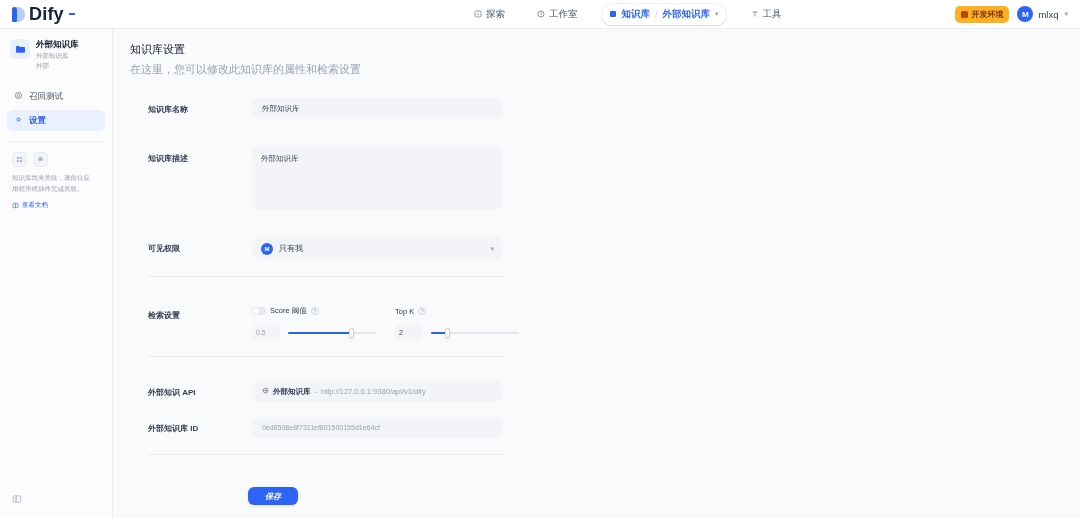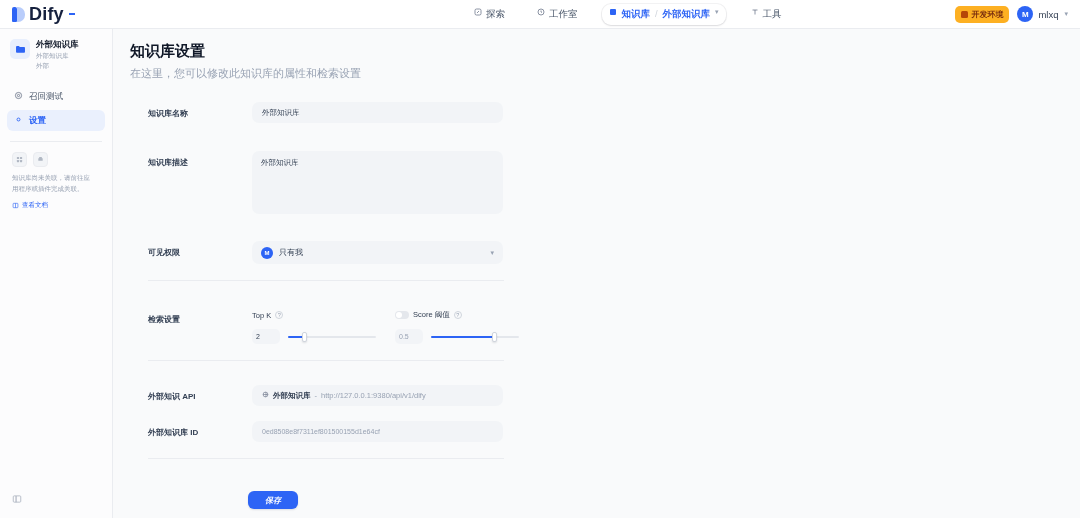--- a/index.html
+++ b/index.html
@@ -20,21 +20,21 @@
   .brand { display: flex; align-items: center; gap: 4px; padding-left: 12px; width: 300px; }
   .brand-mark { width: 13px; height: 15px; position: relative; }
   .brand-mark i { position: absolute; display: block; border-radius: 2px 2px 1px 1px; }
   .brand-mark i.a { left: 0; top: 0; width: 5px; height: 15px; background: #2d64f5; }
   .brand-mark i.b { left: 5px; top: 0; width: 8px; height: 15px; background: #b9cdfb; border-radius: 0 7px 7px 0; }
   .brand-text { font-size: 18px; font-weight: 700; color: #16213e; letter-spacing: .2px; }
   .brand-dash { display: inline-block; width: 6px; height: 2px; background: #2d64f5; vertical-align: 2px; margin-left: 1px; }
 
   .nav { flex: 1; display: flex; align-items: center; justify-content: center; gap: 18px; }
   .nav-item {
-    display: flex; align-items: flex-start; gap: 4px;
+    display: flex; align-items: center; gap: 4px;
     font-size: 9.5px; color: #475467; padding: 4px 7px; border-radius: 9px;
     white-space: nowrap;
   }
   .nav-item svg { display: block; }
   .nav-item.active {
     background: #ffffff; color: #2d64f5; font-weight: 600;
     box-shadow: 0 1px 2px rgba(16,24,40,.10), 0 0 0 1px rgba(16,24,40,.05);
   }
   .nav-sep { color: #d0d5dd; font-weight: 400; margin: 0 1px; }
   .nav-sub { color: #2d64f5; font-weight: 600; }
@@ -86,21 +86,21 @@
     border: 1px solid #eaecf0; display: flex; align-items: center; justify-content: center;
   }
   .hint-text { font-size: 6.5px; color: #98a2b3; line-height: 1.6; width: 84px; }
   .doc-link { display: flex; align-items: center; gap: 3px; margin-top: 7px; font-size: 6.5px; color: #2d64f5; }
 
   .collapse-btn { position: absolute; left: 12px; bottom: 10px; }
 
   
   .main { position: absolute; top: 29px; left: 113px; width: 967px; height: 489px; background: #f9fafb; overflow: hidden; }
   .page-head { padding: 13px 0 0 17px; }
-  .page-title { font-size: 15px; font-weight: 700; color: #101828; }
+  .page-title { font-size: 11px; font-weight: 400; color: #101828; }
   .page-desc { font-size: 11px; color: #98a2b3; margin-top: 5px; }
 
   .form { margin-top: 21px; padding-left: 17px; width: 390px; }
   .row { display: flex; align-items: flex-start; padding: 0 0 0 18px; }
   .row-label { width: 104px; flex: 0 0 104px; font-size: 8px; font-weight: 700; color: #344054; padding-top: 6px; }
   .row-field { flex: 1; }
 
   .input-box {
     background: #f2f4f7; border: 1px solid transparent; border-radius: 7px;
     height: 21px; display: flex; align-items: center; padding: 0 9px;
@@ -334,54 +334,54 @@
             <span class="select-caret">▾</span>
           </div>
         </div>
       </div>
 
       <div class="sep"></div>
 
       <div class="row" style="margin-top:27px">
         <div class="row-label">检索设置</div>
         <div class="row-field retrieval">
-
-          <div class="ret-col">
-            <div class="ret-head">
-              <span class="ret-title">Top K</span>
-              <span class="qmark">?</span>
-            </div>
-            <div class="ret-ctrl">
-              <div class="num-box">2</div>
-              <div class="slider">
-                <span class="track"></span>
-                <span class="fill" id="topk-fill" style="width: 18%;"></span>
-                <span class="thumb" id="topk-thumb" style="left: calc(18% - 2px);"></span>
-              </div>
-            </div>
-          </div>
 
           <div class="ret-col">
             <div class="ret-head">
               <span class="toggle">
                   <span class="knob"></span>
                 </span>
               <span class="ret-title">Score 阈值</span>
               <span class="qmark">?</span>
             </div>
             <div class="ret-ctrl">
               <div class="num-box muted">0.5</div>
               <div class="slider">
                 <span class="track"></span>
                 <span class="fill" id="score-fill" style="width: 72%;"></span>
                 <span class="thumb" id="score-thumb" style="left: calc(72% - 2px);"></span>
               </div>
             </div>
           </div>
 
+          <div class="ret-col">
+            <div class="ret-head">
+              <span class="ret-title">Top K</span>
+              <span class="qmark">?</span>
+            </div>
+            <div class="ret-ctrl">
+              <div class="num-box">2</div>
+              <div class="slider">
+                <span class="track"></span>
+                <span class="fill" id="topk-fill" style="width: 18%;"></span>
+                <span class="thumb" id="topk-thumb" style="left: calc(18% - 2px);"></span>
+              </div>
+            </div>
+          </div>
+
         </div>
       </div>
 
       <div class="sep"></div>
 
       <div class="row" style="margin-top:24px">
         <div class="row-label">外部知识 API</div>
         <div class="row-field">
           <div class="input-box">
             <span class="api-val">

